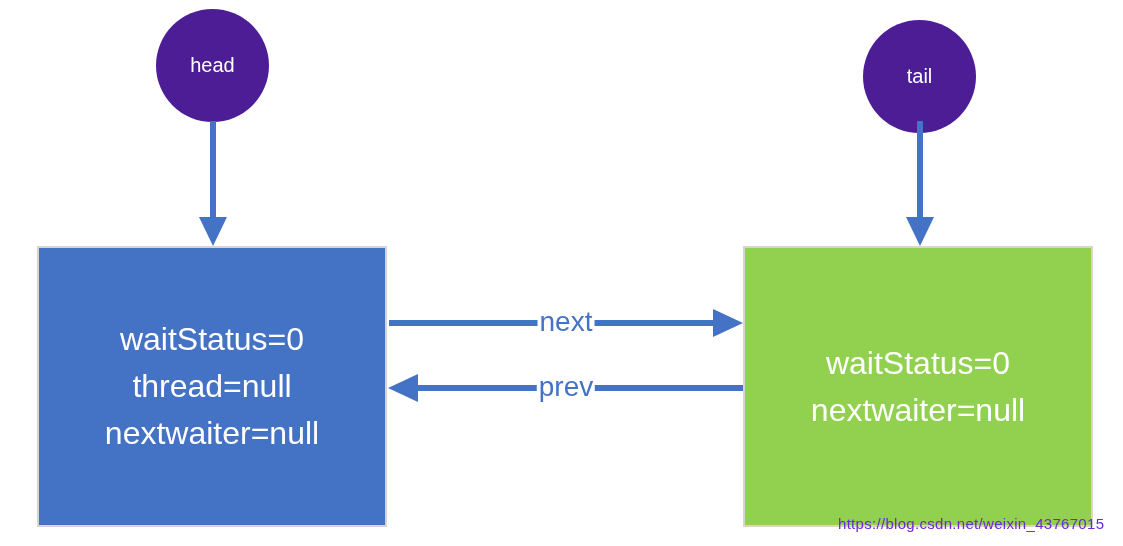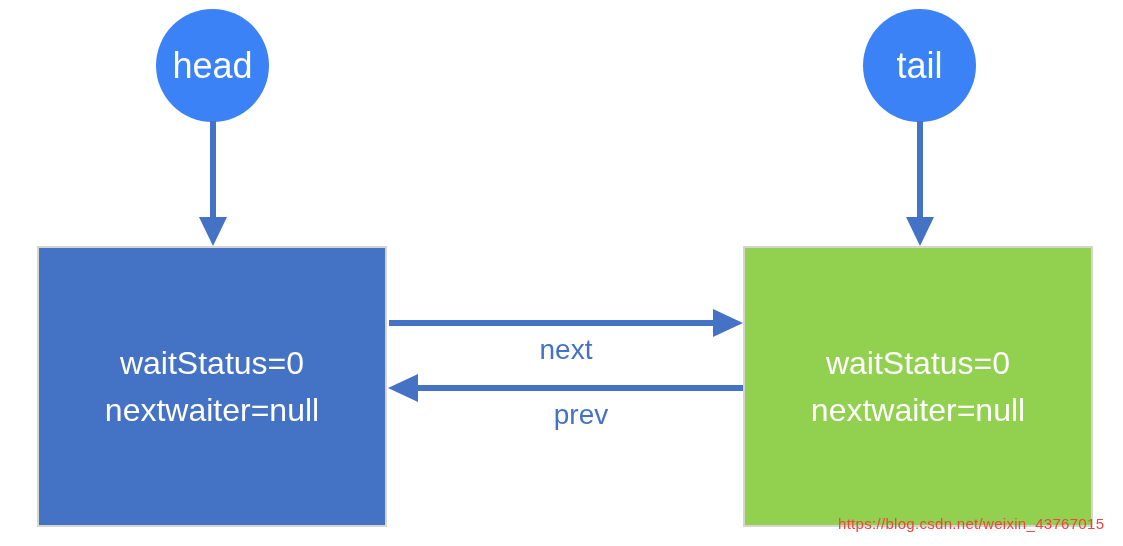--- a/index.html
+++ b/index.html
@@ -14,30 +14,30 @@
     height: 546px;
     background: #ffffff;
     overflow: hidden;
   }
   
   .pointer-circle {
     position: absolute;
     width: 113px;
     height: 113px;
     border-radius: 50%;
-    background: #3b82f6;
+    background: #4c1d95;
     color: #ffffff;
     display: flex;
     align-items: center;
     justify-content: center;
-    font-size: 36px;
+    font-size: 20px;
     text-align: right;
   }
   #head-circle { left: 156px; top: 9px; }
-  #tail-circle { left: 863px; top: 9px; }
+  #tail-circle { left: 863px; top: 20px; }
 
   
   .vline {
     position: absolute;
     width: 6px;
     background: #4472C4;
   }
   #head-arrow-line { left: 210px; top: 121px; height: 97px; }
   #tail-arrow-line { left: 917px; top: 121px; height: 97px; }
   .tri-down {
@@ -96,32 +96,31 @@
   #prev-arrowhead { left: 388px; top: 374px; }
 
   .edge-label {
     position: absolute;
     transform: translate(-50%, -50%);
     color: #4472C4;
     background: #ffffff;
     font-size: 28px;
     padding: 0 2px;
     line-height: 1.1;
-    margin-top: 28px;
   }
   #next-edge-label { left: 566px; top: 322px; }
-  #prev-edge-label { left: 581px; top: 387px; }
+  #prev-edge-label { left: 566px; top: 387px; }
 
   
   #watermark {
     position: absolute;
     left: 838px;
     top: 515px;
     font-size: 15px;
-    color: #ef4444;
+    color: #6d28d9;
     white-space: nowrap;
     z-index: 5;
     letter-spacing: 0.3px;
   }
 </style>
 </head>
 <body>
 
 <div id="canvas">
 
@@ -132,20 +131,21 @@
   <div class="tri-down" id="head-arrowhead"></div>
 
   <div class="pointer-circle" id="tail-circle">
     <span>tail</span>
   </div>
   <div class="vline" id="tail-arrow-line"></div>
   <div class="tri-down" id="tail-arrowhead"></div>
 
   <div class="node-box" id="head-node">
     <div>waitStatus=0</div>
+    <div>thread=null</div>
     <div>nextwaiter=null</div>
   </div>
 
   <div class="node-box" id="tail-node">
     <div>waitStatus=0</div>
     <div>nextwaiter=null</div>
   </div>
 
   <div class="hline" id="next-edge-line"></div>
   <div class="tri-right" id="next-arrowhead"></div>

